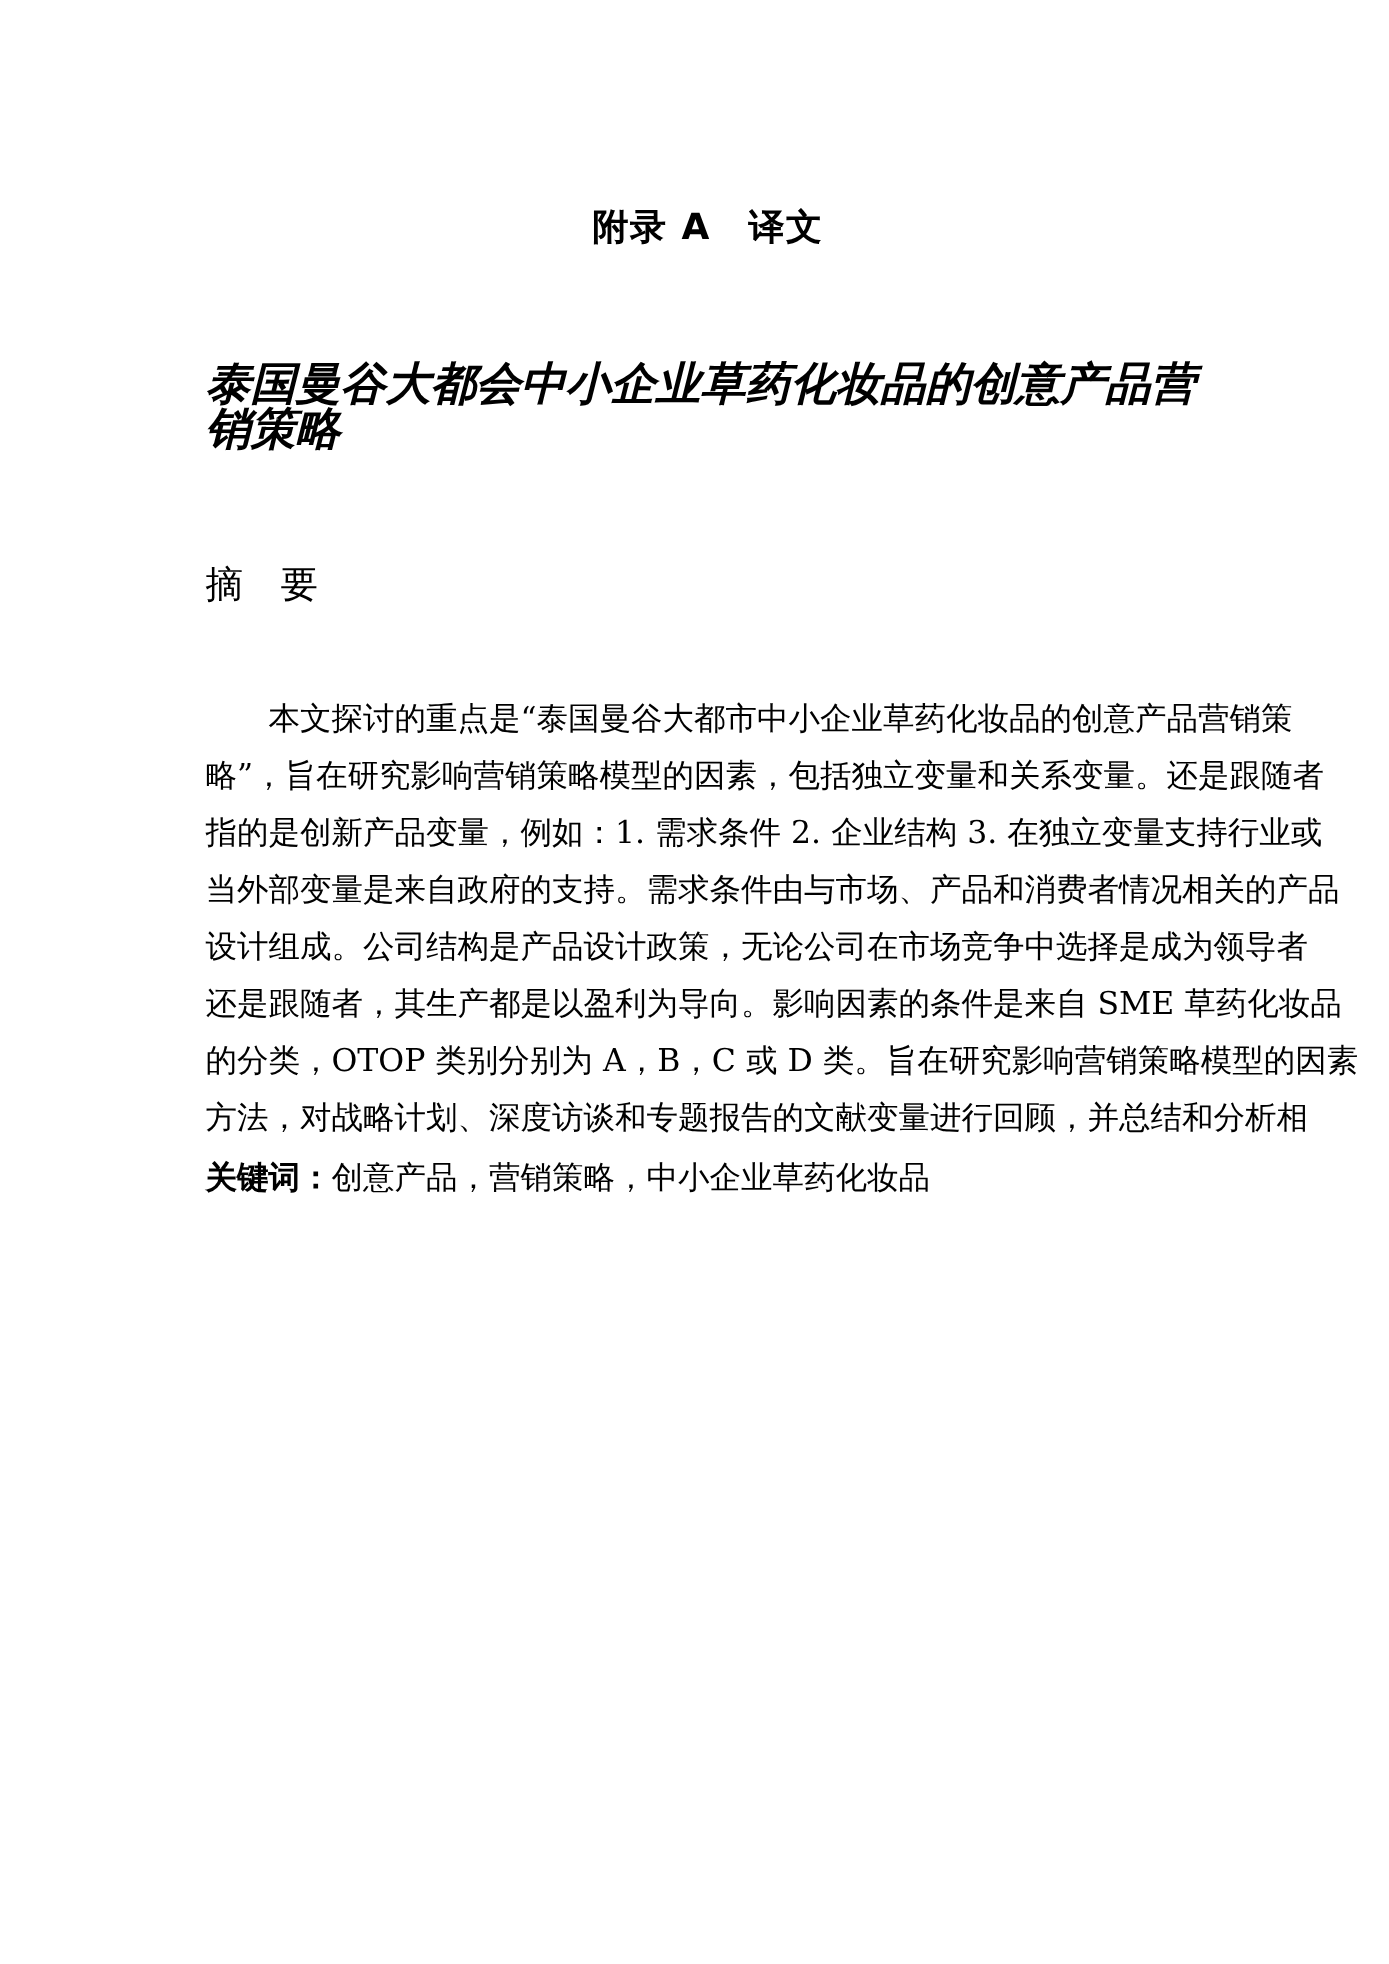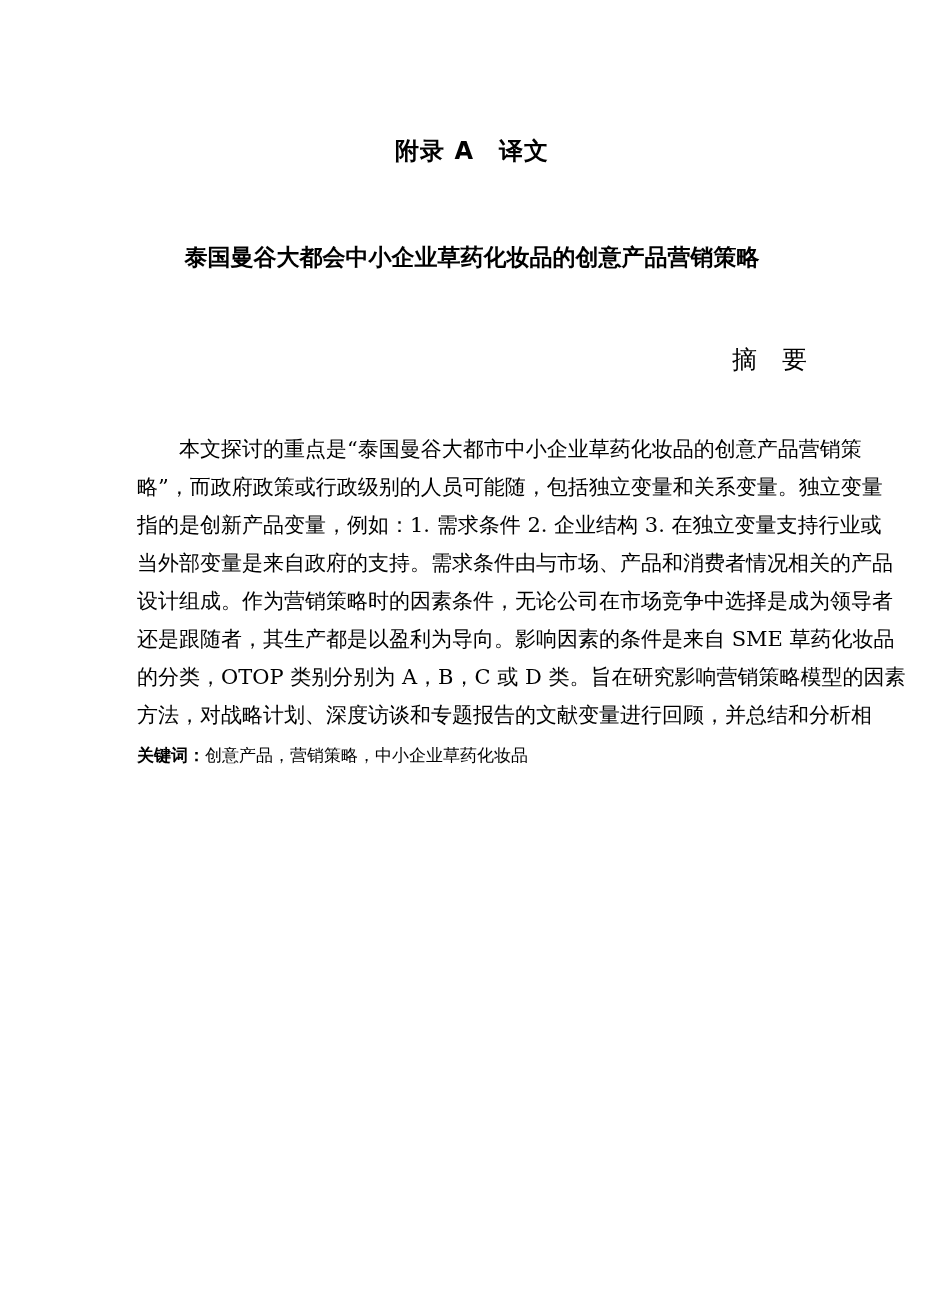--- a/index.html
+++ b/index.html
@@ -21,29 +21,29 @@
     margin: 0;
     text-align: center;
     font-family: "DejaVu Sans", sans-serif;
     font-weight: bold;
     font-size: 24px;
     line-height: 32px;
     letter-spacing: 1px;
   }
   .doc-title {
     margin: 75px 0 0 0;
-    text-align: center;
     font-family: "DejaVu Sans", sans-serif;
     font-weight: bold;
-    font-size: 23px;
+    font-size: 30px;
     line-height: 30px;
+    font-style: italic;
   }
   .abstract-heading {
     margin: 71px 0 0 0;
-    text-align: right;
+    text-align: left;
     font-family: "DejaVu Serif", serif;
     font-weight: normal;
     font-size: 25px;
     line-height: 34px;
   }
   .abstract-body {
     margin-top: 53px;
     font-family: "DejaVu Serif", serif;
     font-size: 21px;
     line-height: 38px;
@@ -55,45 +55,45 @@
   }
   .abstract-line.first-line {
     text-indent: 42px;
   }
   .abstract-line.last-line {
     text-align-last: left;
   }
   .keywords-row {
     margin-top: 4px;
     font-family: "DejaVu Serif", serif;
-    font-size: 17px;
+    font-size: 21px;
     line-height: 34px;
   }
   .keywords-label {
     font-family: "DejaVu Sans", sans-serif;
     font-weight: bold;
   }
 </style>
 </head>
 <body>
 
 <div class="page">
 
   <h1 class="appendix-heading">附录 A　译文</h1>
 
   <h2 class="doc-title">泰国曼谷大都会中小企业草药化妆品的创意产品营销策略</h2>
 
   <h3 class="abstract-heading">摘　要</h3>
 
   <div class="abstract-body">
     <div class="abstract-line first-line">本文探讨的重点是“泰国曼谷大都市中小企业草药化妆品的创意产品营销策</div>
-    <div class="abstract-line">略”，而政府政策或行政级别的人员可能随，包括独立变量和关系变量。独立变量</div>
+    <div class="abstract-line">略”，旨在研究影响营销策略模型的因素，包括独立变量和关系变量。还是跟随者</div>
     <div class="abstract-line">指的是创新产品变量，例如：1. 需求条件 2. 企业结构 3. 在独立变量支持行业或</div>
     <div class="abstract-line">当外部变量是来自政府的支持。需求条件由与市场、产品和消费者情况相关的产品</div>
-    <div class="abstract-line">设计组成。作为营销策略时的因素条件，无论公司在市场竞争中选择是成为领导者</div>
+    <div class="abstract-line">设计组成。公司结构是产品设计政策，无论公司在市场竞争中选择是成为领导者</div>
     <div class="abstract-line">还是跟随者，其生产都是以盈利为导向。影响因素的条件是来自 SME 草药化妆品</div>
     <div class="abstract-line">的分类，OTOP 类别分别为 A，B，C 或 D 类。旨在研究影响营销策略模型的因素</div>
     <div class="abstract-line">方法，对战略计划、深度访谈和专题报告的文献变量进行回顾，并总结和分析相</div>
   </div>
 
   <div class="keywords-row">
     <span class="keywords-label">关键词：</span><span class="keywords-text">创意产品，营销策略，中小企业草药化妆品</span>
   </div>
 
 </div>

